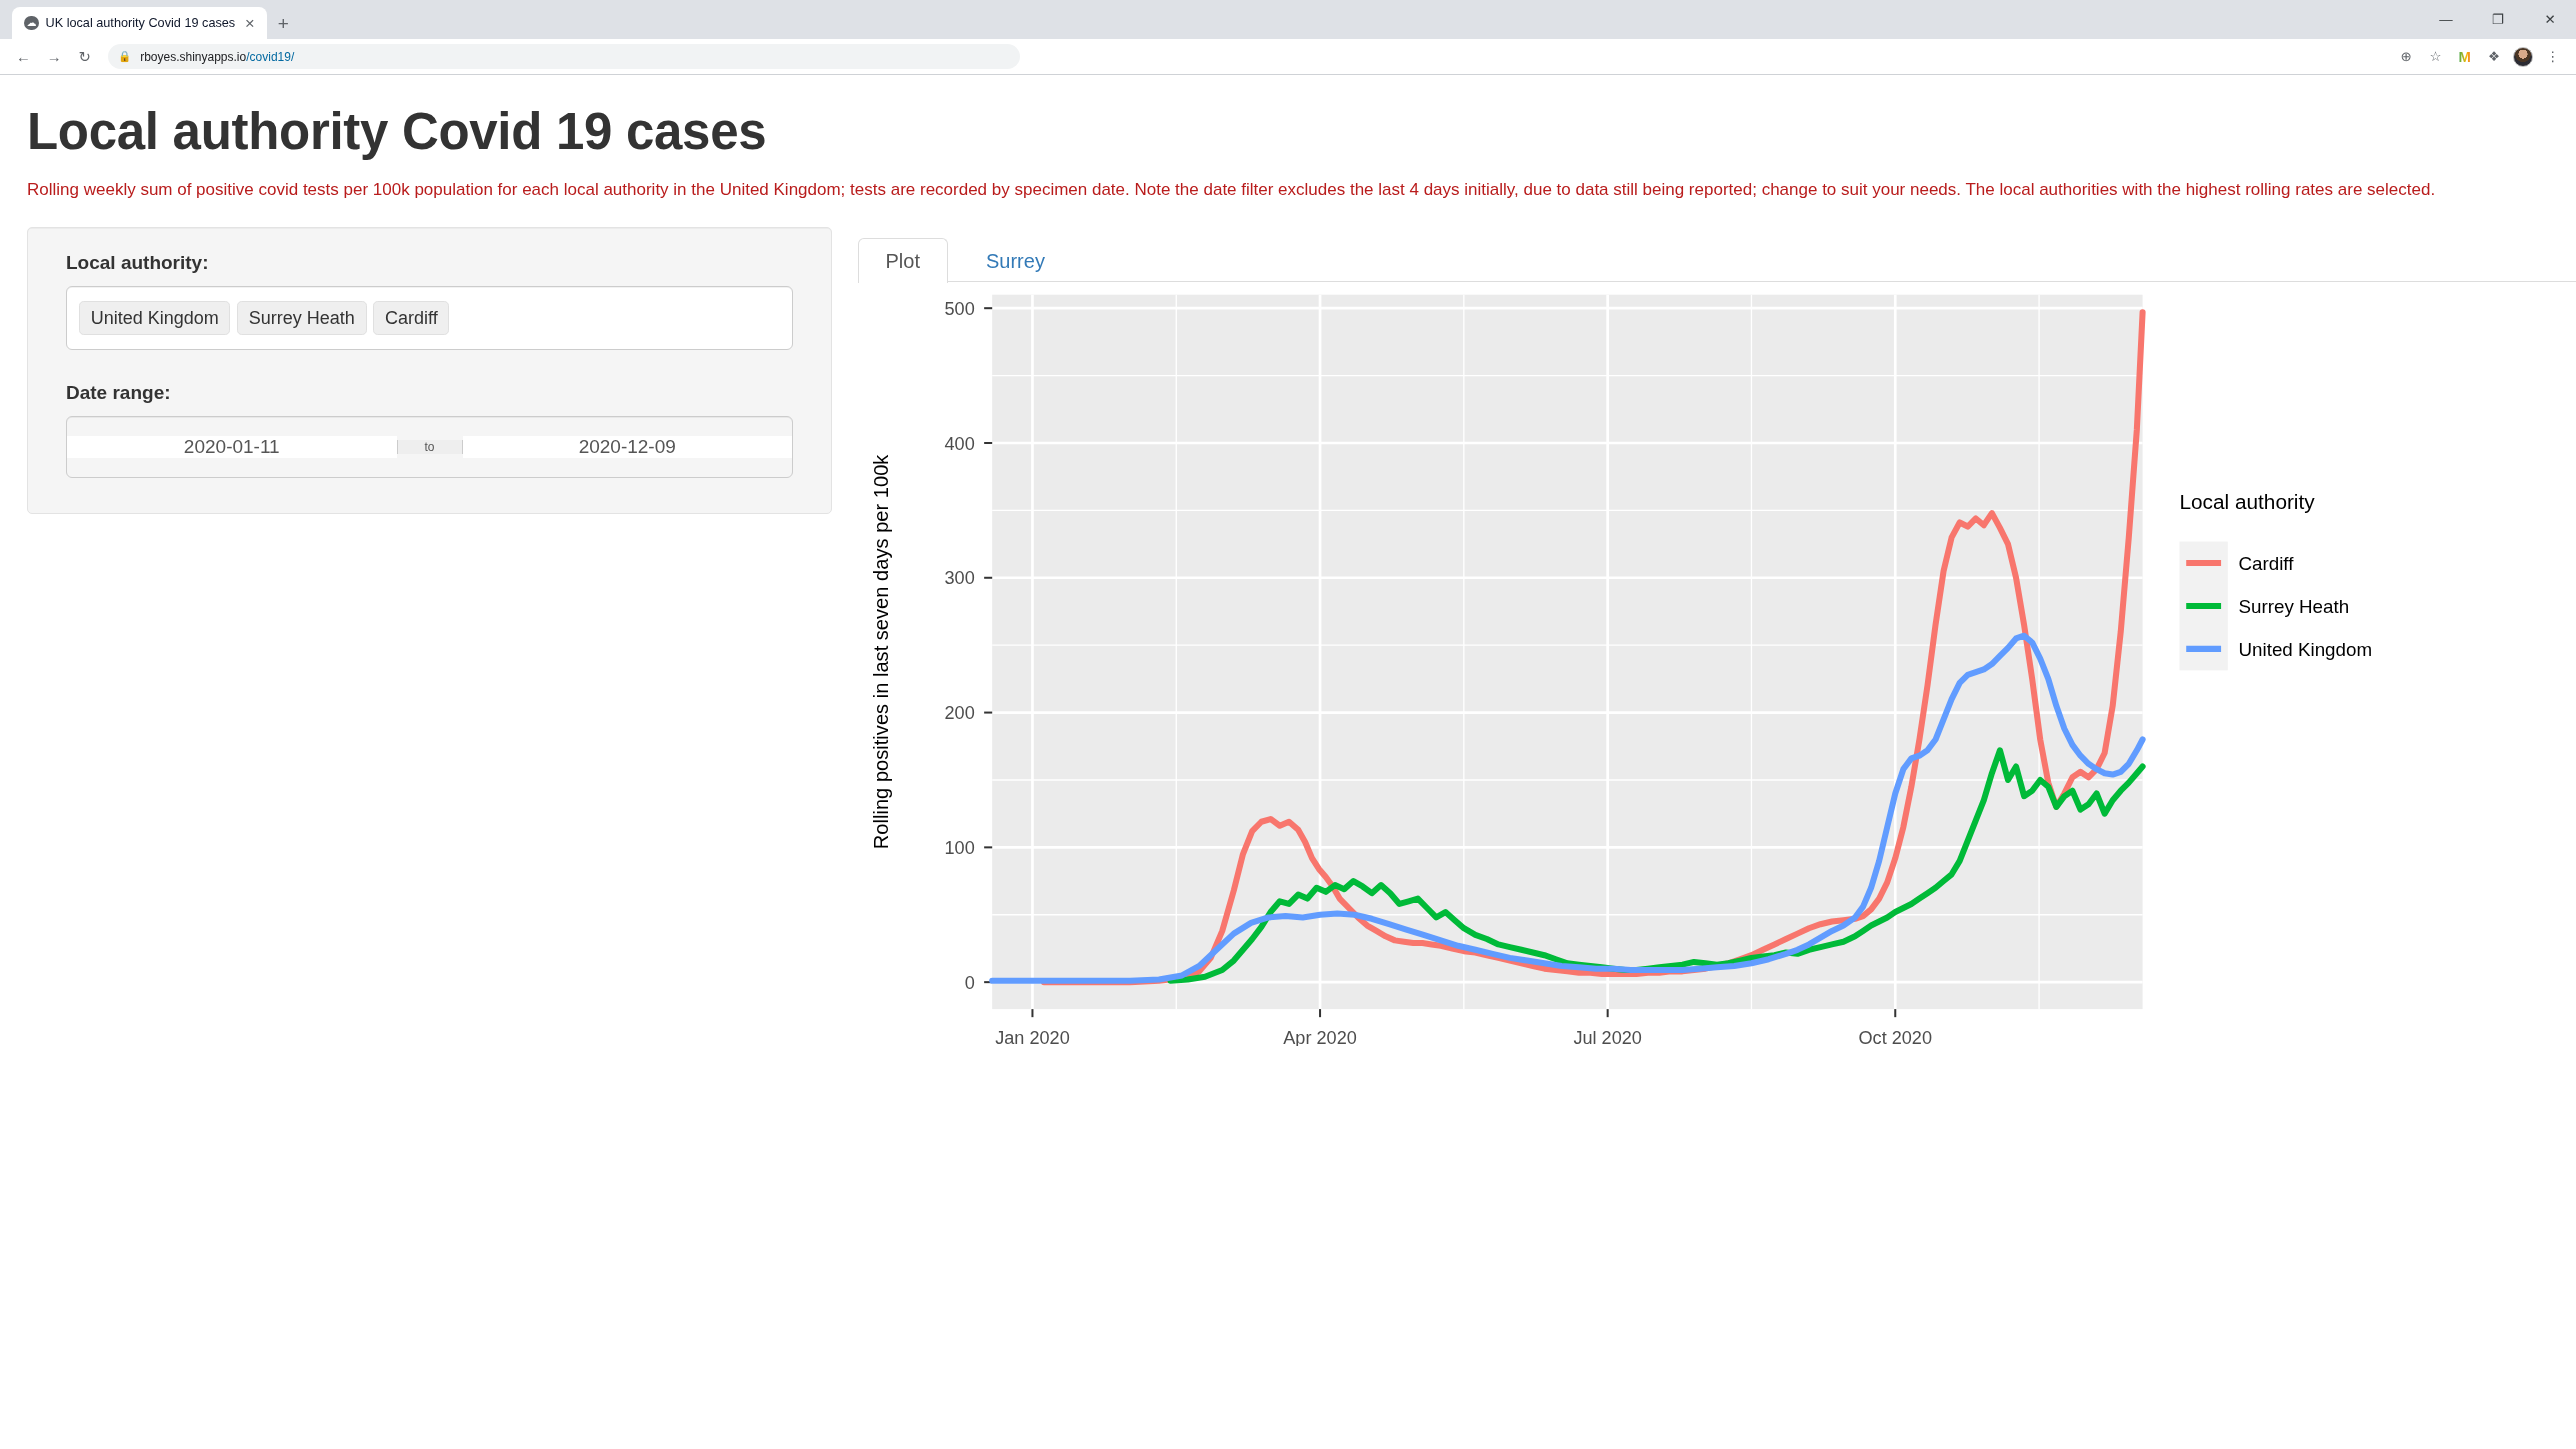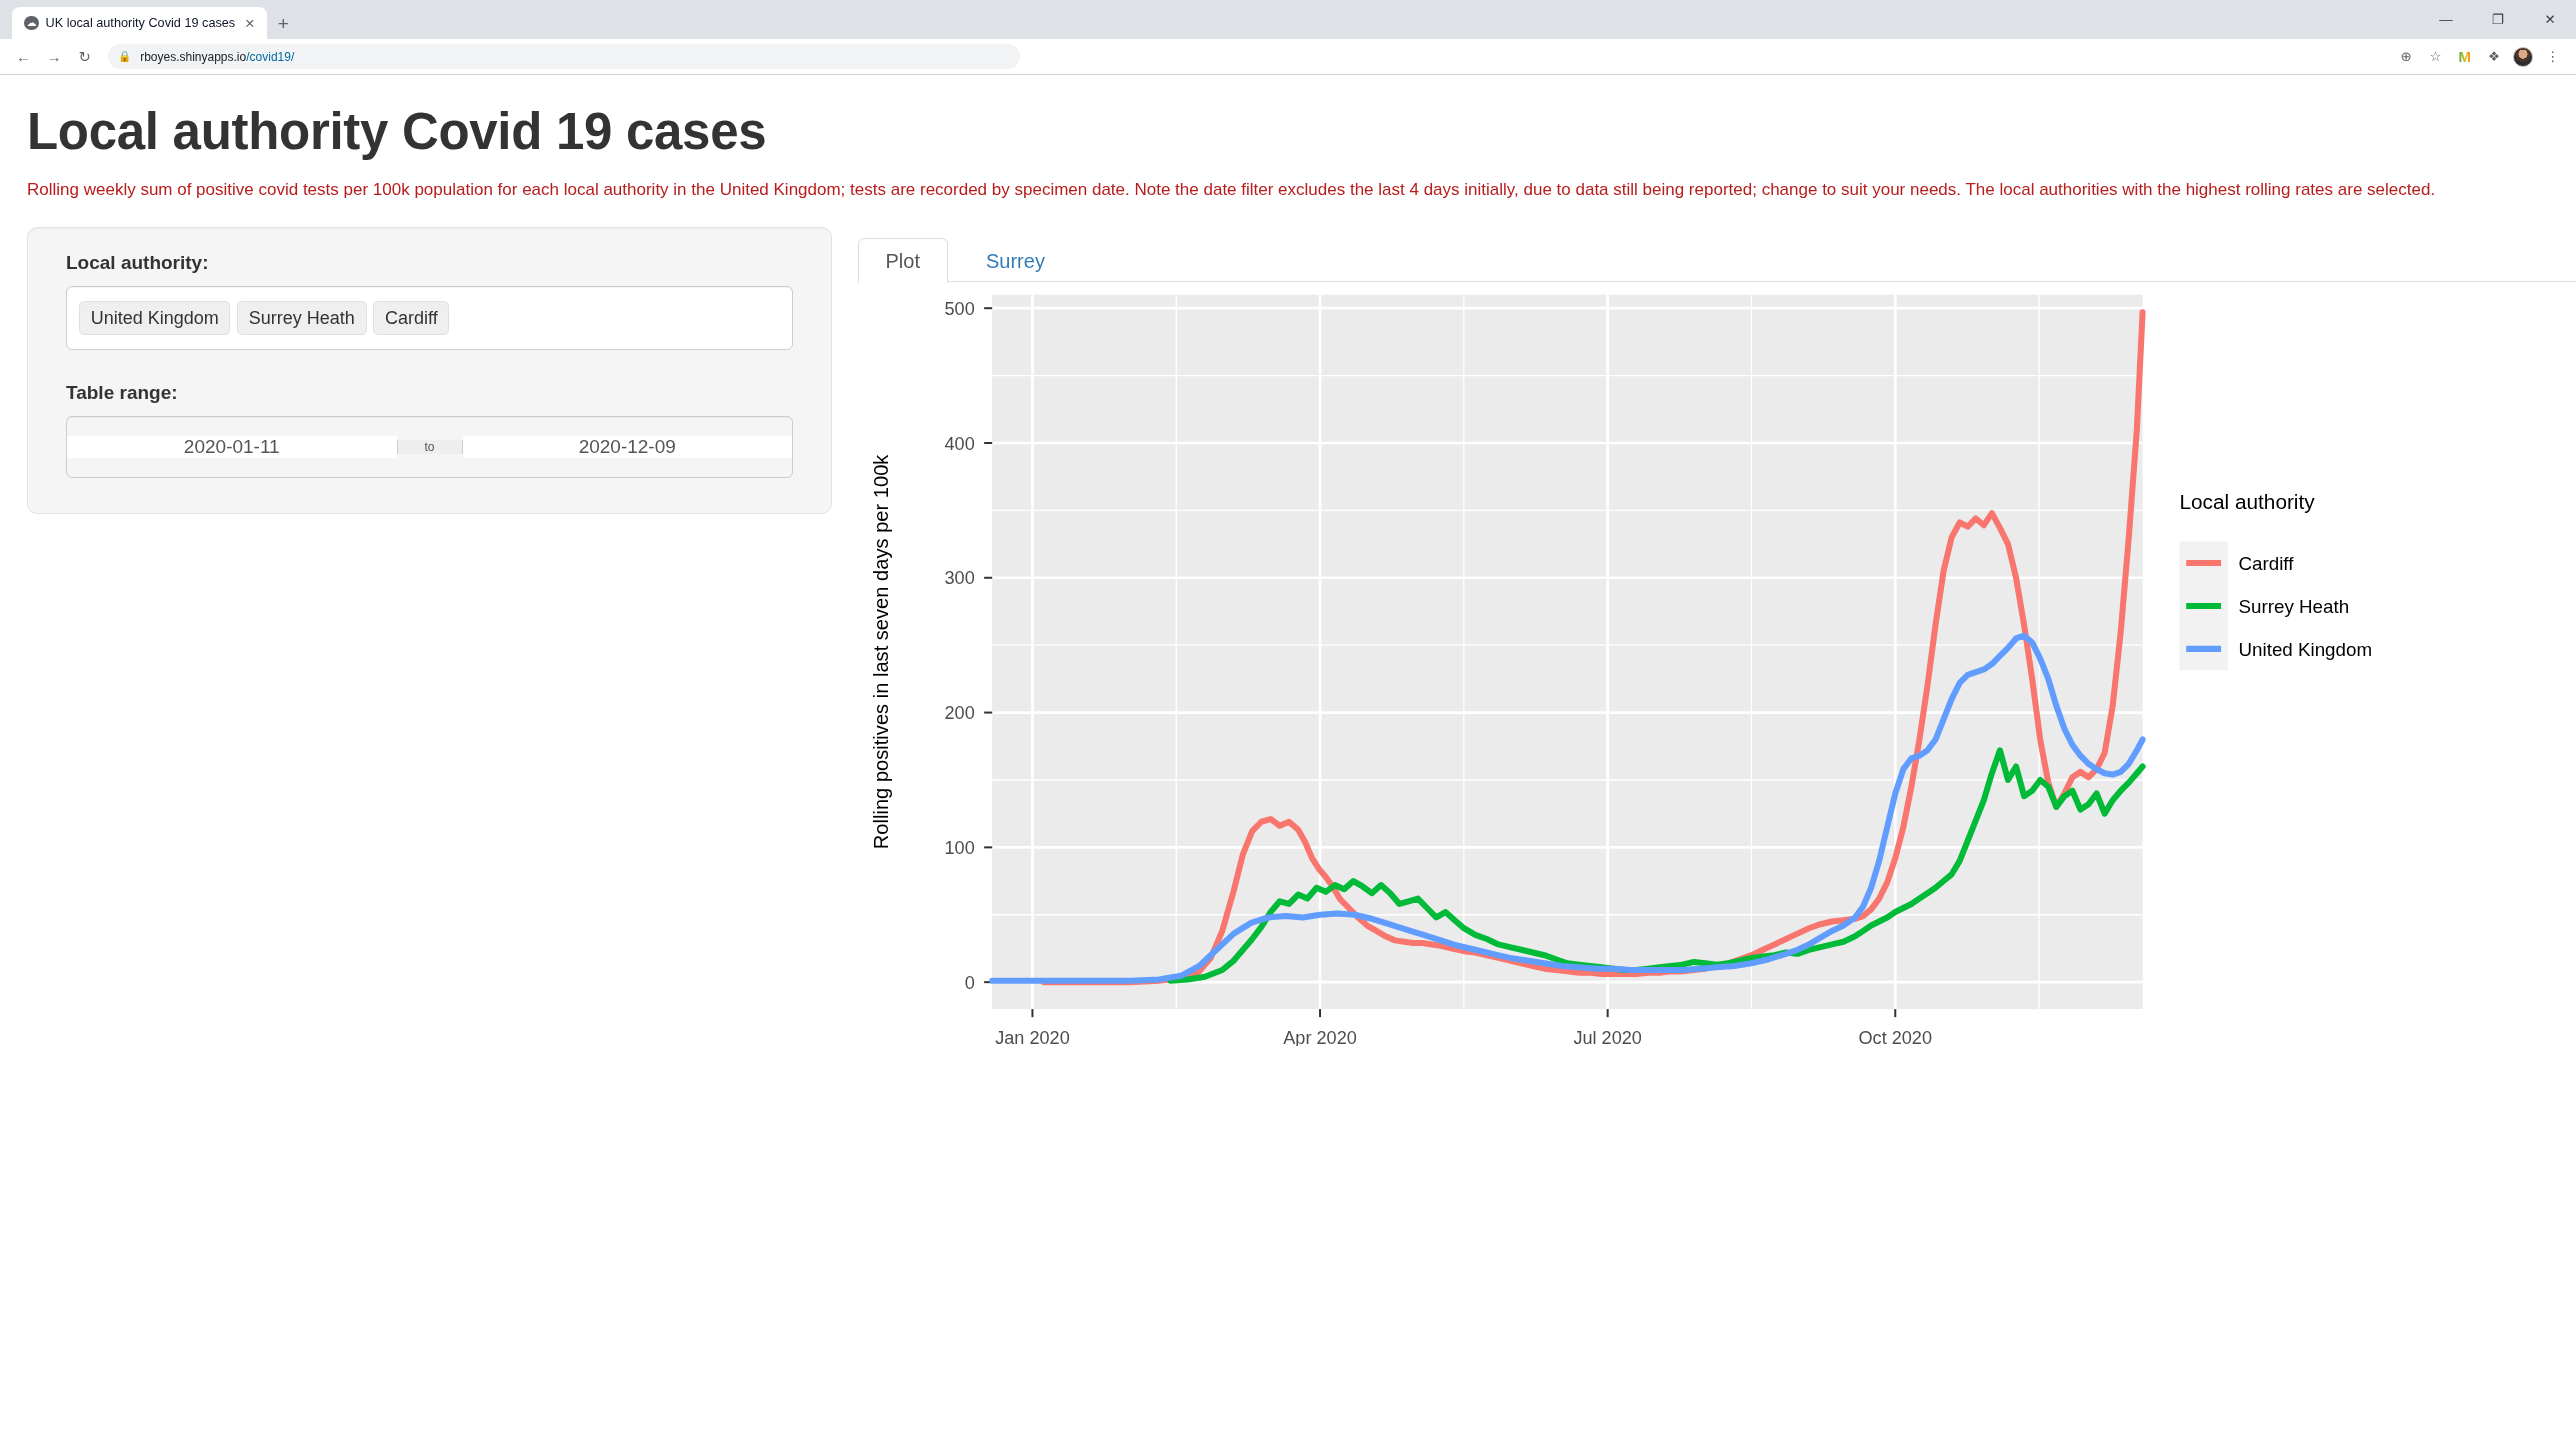--- a/index.html
+++ b/index.html
@@ -98,21 +98,21 @@
     font-size:17px; line-height:1.38; color:#b91c1c;
     margin:0 0 25.5px 0; max-width:2496px;
   }
 
   .layout { display:flex; gap:25.5px; align-items:flex-start; }
 
   
   .well {
     width:805px; flex:0 0 805px;
     background:#f5f5f5; border:0.7px solid #e3e3e3;
-    border-radius:10px; padding:24px 38px 35px 38px;
+    border-radius:5px; padding:24px 38px 35px 38px;
     box-shadow:inset 0 0.7px 0.7px rgba(0,0,0,.05);
   }
   .ctl-label {
     font-size:19px; font-weight:bold; color:#333333;
     margin:0 0 12px 0;
   }
   .selectize {
     background:#ffffff; border:0.7px solid #cccccc;
     border-radius:6px; min-height:64px;
     padding:10.7px 12px; display:flex; flex-wrap:wrap;
@@ -215,21 +215,21 @@
   <div class="layout">
 
     <div class="well">
       <div class="ctl-label">Local authority:</div>
       <div class="selectize" id="chips">
           <div class="chip">United Kingdom</div>
           <div class="chip">Surrey Heath</div>
           <div class="chip">Cardiff</div>
         </div>
       <div class="spacer"></div>
-      <div class="ctl-label">Table range:</div>
+      <div class="ctl-label">Date range:</div>
       <div class="daterange">
         <div class="dinput">2020-01-11</div>
         <div class="dsep">to</div>
         <div class="dinput">2020-12-09</div>
       </div>
     </div>
 
     <div class="main">
       <div class="tabbar" id="tabbar">
           <div class="tab active">Plot</div>

